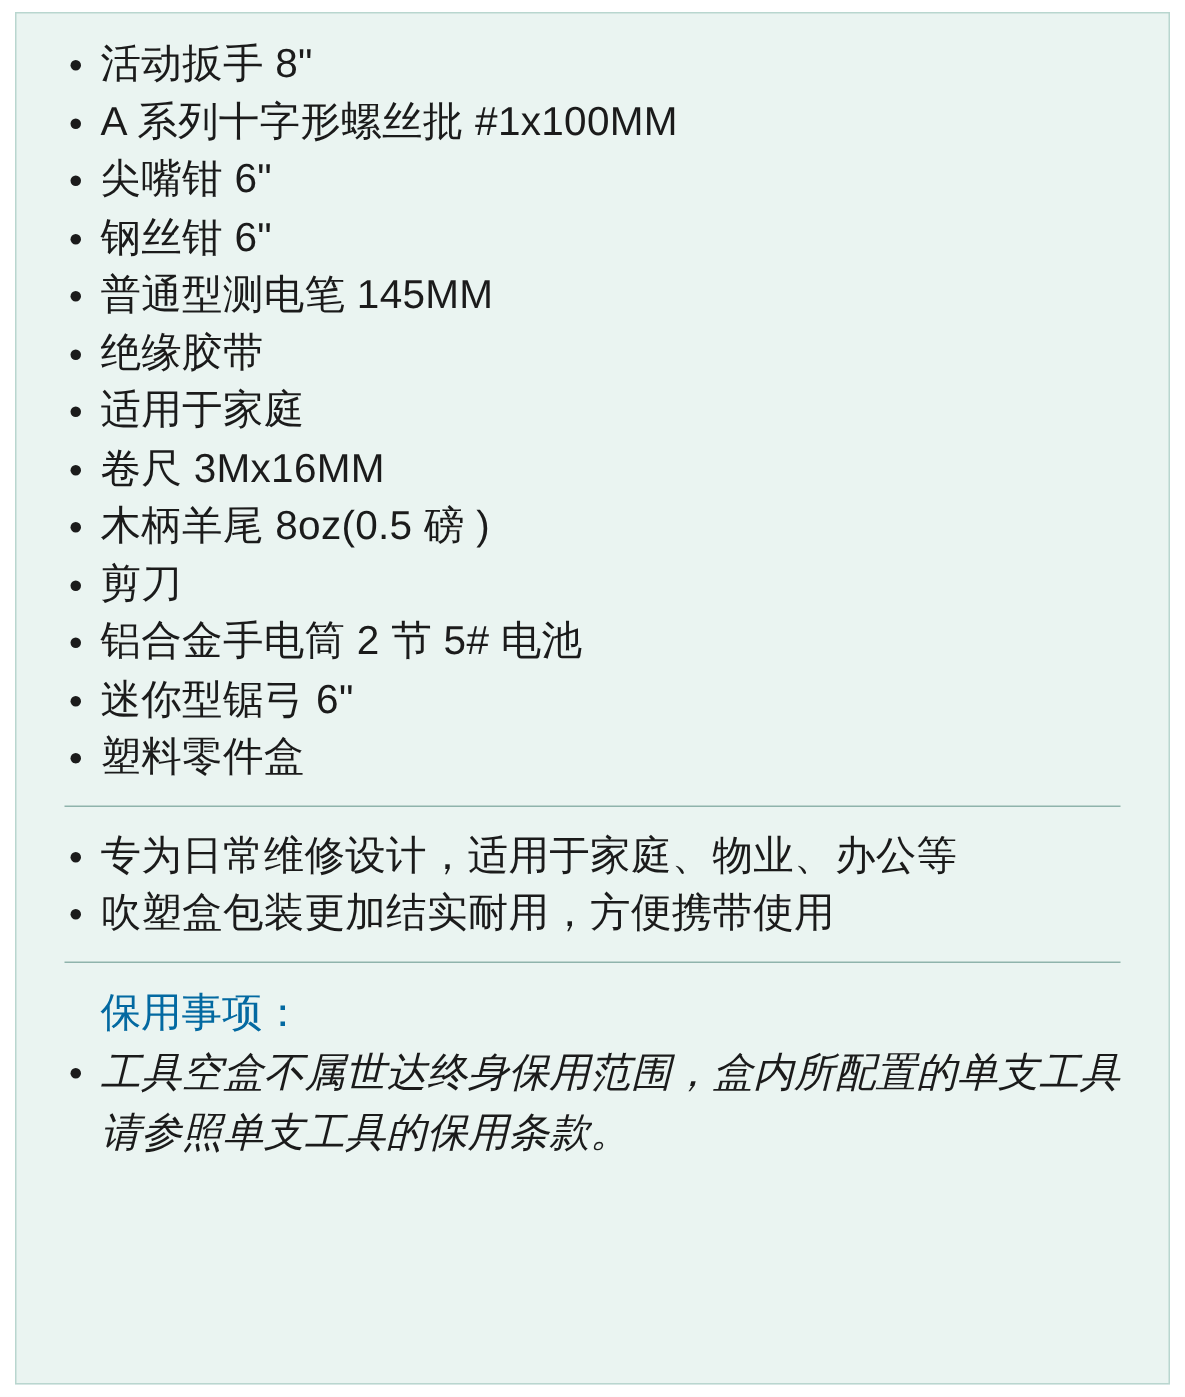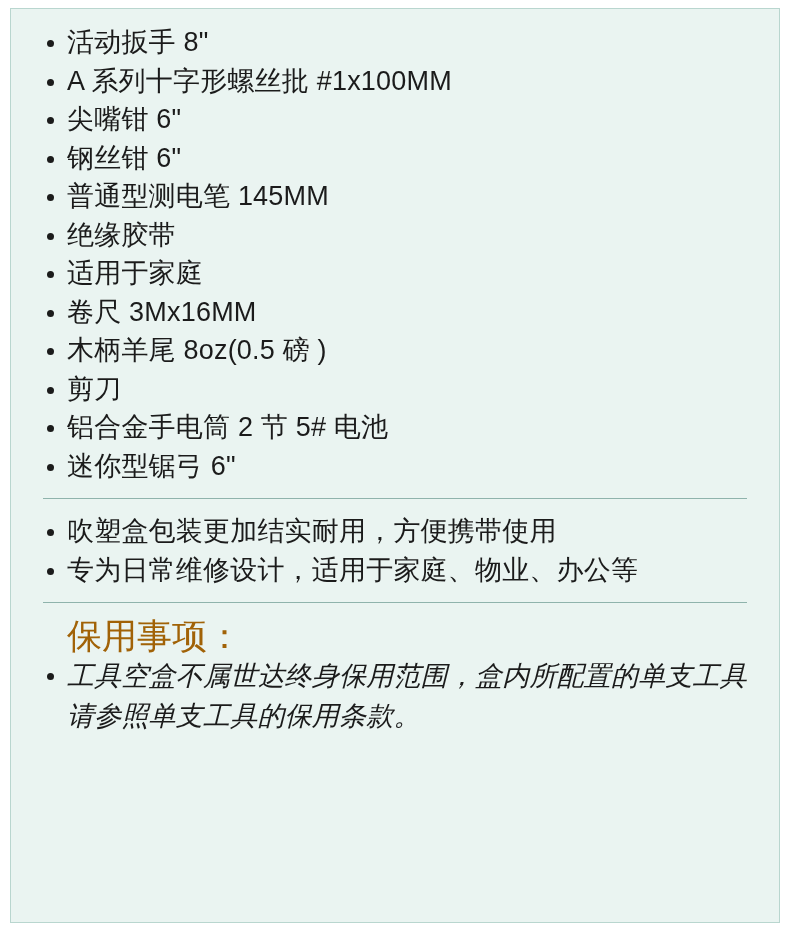--- a/index.html
+++ b/index.html
@@ -68,23 +68,23 @@
   .section-warranty li.wrap {
     white-space: normal;
     line-height: 40px;
     font-style: italic;
   }
   .section-warranty li.wrap::before {
     top: 17px;
   }
   .indent-line {
     padding-left: 30px;
-    font-size: 35px;
+    font-size: 27px;
     line-height: 40px;
-    color: #a16207;
+    color: #0369a1;
   }
 </style>
 </head>
 <body>
 
 <div class="page">
   <div class="card">
 
     <ul class="bullets section-contents">
       <li>活动扳手 8"</li>
@@ -92,27 +92,28 @@
       <li>尖嘴钳 6"</li>
       <li>钢丝钳 6"</li>
       <li>普通型测电笔 145MM</li>
       <li>绝缘胶带</li>
       <li>适用于家庭</li>
       <li>卷尺 3Mx16MM</li>
       <li>木柄羊尾 8oz(0.5 磅 )</li>
       <li>剪刀</li>
       <li>铝合金手电筒 2 节 5# 电池</li>
       <li>迷你型锯弓 6"</li>
+      <li>塑料零件盒</li>
     </ul>
 
     <div class="divider"></div>
 
     <ul class="bullets section-features">
+      <li>专为日常维修设计，适用于家庭、物业、办公等</li>
       <li>吹塑盒包装更加结实耐用，方便携带使用</li>
-      <li>专为日常维修设计，适用于家庭、物业、办公等</li>
     </ul>
 
     <div class="divider"></div>
 
     <div class="indent-line">保用事项：</div>
 
     <ul class="bullets section-warranty">
       <li class="wrap">工具空盒不属世达终身保用范围，盒内所配置的单支工具请参照单支工具的保用条款。</li>
     </ul>
 

